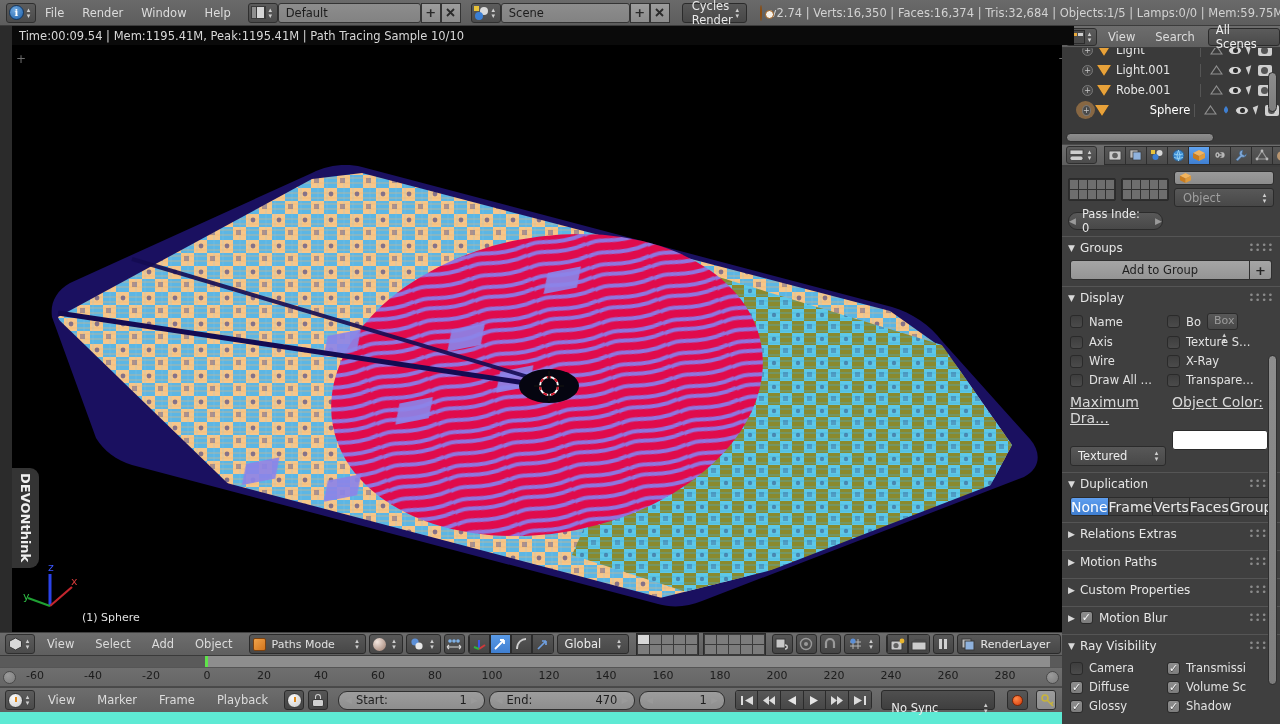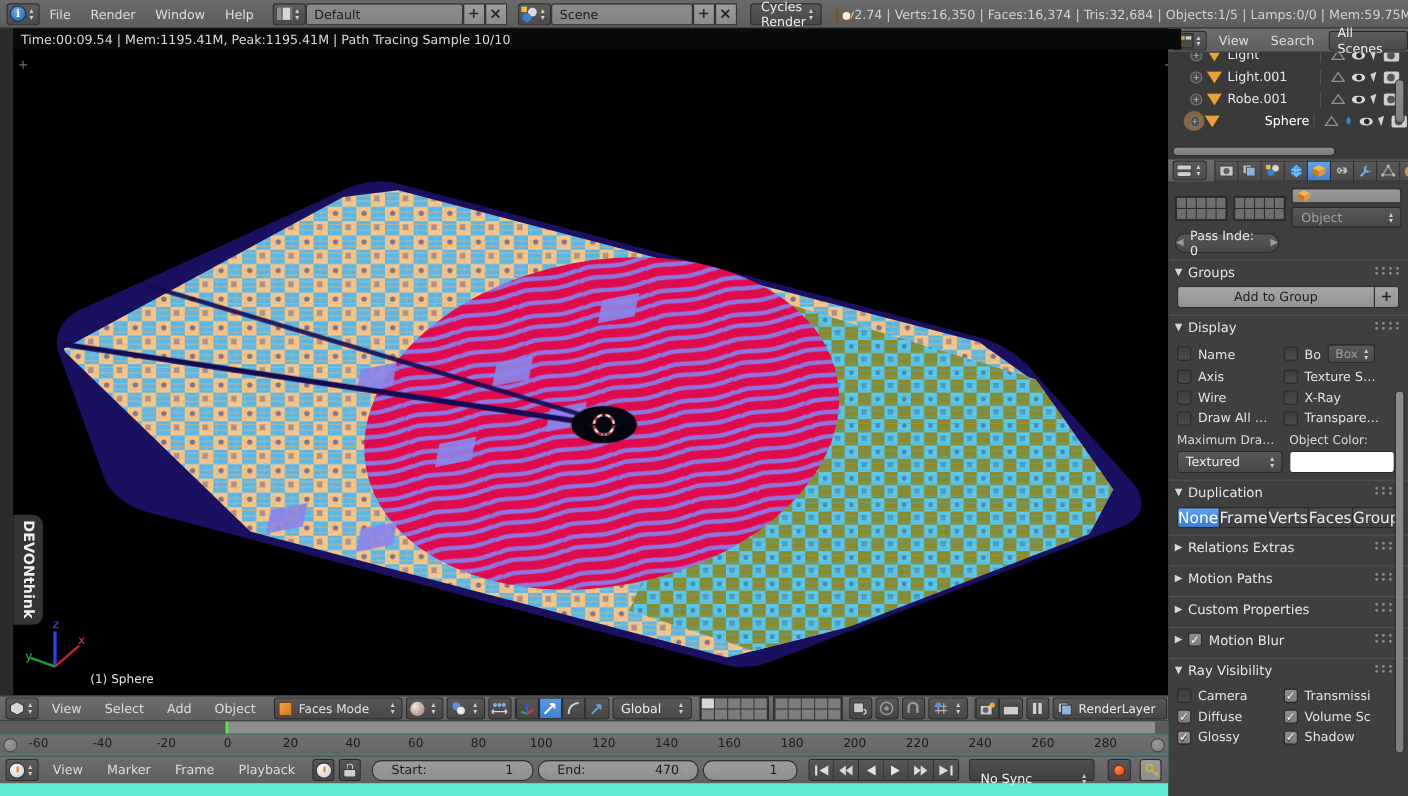--- a/index.html
+++ b/index.html
@@ -303,25 +303,25 @@
   }
   .chk.on { background: linear-gradient(#8e8e8e,#7d7d7d); }
   .chk.on::after {
     content:"✓"; color:#f5f5f5; font-size:11px; line-height:11px;
     text-shadow: 0 1px 0 #444;
   }
   .chklbl { color:#e2e2e2; font-size:11.5px; white-space:nowrap; }
   .boxsel {
     background: linear-gradient(#585858,#484848); border:1px solid #2b2b2b;
     border-radius:3px; height:17px; display:flex; align-items:center; gap:3px;
-    padding:0 3px 0 6px; color:#9c9c9c; font-size:11px;
+    padding:0 3px 0 6px; color:#9c9c9c; font-size:11px;flex-direction:column;
   }
   .twocol { display:flex; padding:0 8px; margin-top:7px; gap:6px; }
   .twocol > div { width:96px; }
-  .collabel { color:#d9d9d9; font-size:11px; margin-bottom:3px; }
+  .collabel { color:#d9d9d9; font-size:14px; margin-bottom:20px;text-decoration:underline; }
   .selbox {
     background: linear-gradient(#585858,#484848); border:1px solid #2b2b2b;
     border-radius:3px; height:20px; display:flex; align-items:center;
     justify-content:space-between; padding:0 4px 0 7px; color:#ececec; font-size:11.5px;
   }
   .colorswatch {
     height:20px; background:#ffffff; border:1px solid #2b2b2b; border-radius:3px;
   }
   .segrow {
     display:flex; margin:3px 8px 0 8px; border:1px solid #2b2b2b; border-radius:3px;
@@ -592,21 +592,21 @@
         </div>
     </div>
     <div class="menu-txt">View</div>
     <div class="menu-txt">Select</div>
     <div class="menu-txt">Add</div>
     <div class="menu-txt">Object</div>
 
     <div class="mode-sel" style="margin-left:4px;width:117px;justify-content:space-between;">
       <div style="display:flex;align-items:center;gap:6px;">
         <span class="cube-ico"></span>
-        <span>Faces Mode</span>
+        <span>Paths Mode</span>
       </div>
       <span class="spin">
           <span>▴</span>
           <span>▾</span>
         </span>
     </div>
 
     <div class="dropdown-pill">
       <span class="sphere-ico"></span>
       <span class="spin">

